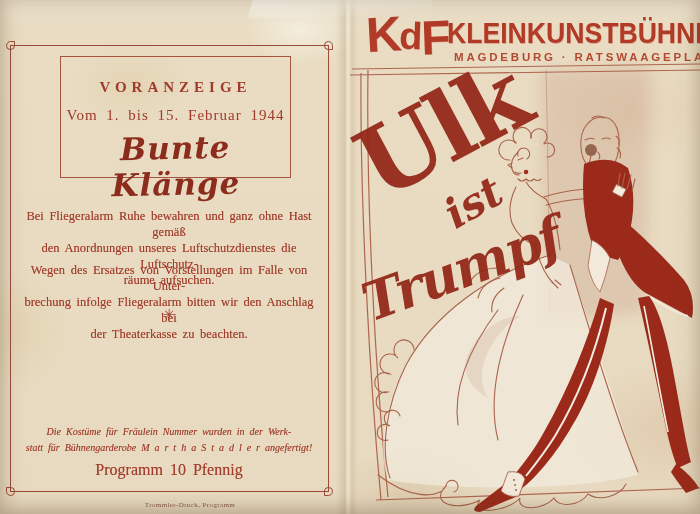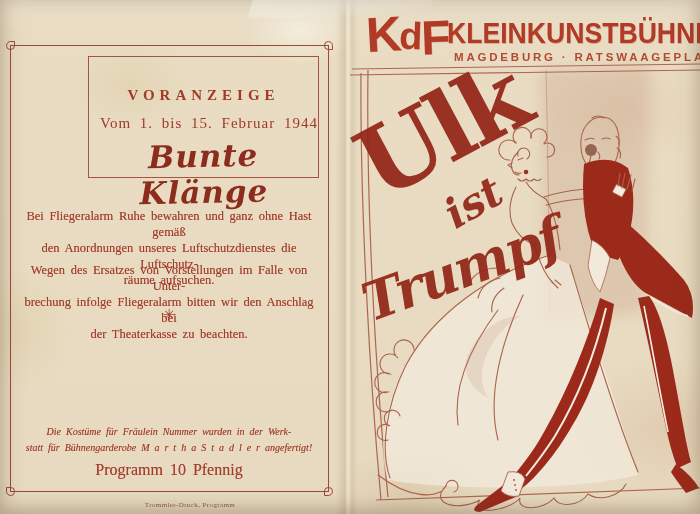--- a/index.html
+++ b/index.html
@@ -41,25 +41,25 @@
   }
   .orn {
     position: absolute; width: 9px; height: 9px;
     border: 1.4px solid #9a4a38; border-radius: 60% 0 55% 55%;
   }
   .orn.tl { left: -5px; top: -5px; transform: rotate(0deg); }
   .orn.tr { right: -5px; top: -5px; transform: rotate(90deg); }
   .orn.bl { left: -5px; bottom: -5px; transform: rotate(-90deg); }
   .orn.br { right: -5px; bottom: -5px; transform: rotate(180deg); }
   .notice-box {
-    position: absolute; left: 88px; top: 56px; width: 231px; height: 122px;
-    border: 1px solid #a65442; text-align: center; padding-top: 30px;
+    position: absolute; left: 60px; top: 56px; width: 231px; height: 122px;
+    border: 1px solid #a65442; text-align: center; padding-top: 22px;
   }
   .notice-title { font-size: 15px; letter-spacing: 5px; font-weight: bold; color: #a03a2a; }
-  .notice-dates { margin-top: 11px; font-size: 15px; word-spacing: 4px; letter-spacing: 1px; color: #a03a2a; text-align: right; }
+  .notice-dates { margin-top: 11px; font-size: 15px; word-spacing: 4px; letter-spacing: 1px; color: #a03a2a; }
   .show-title {
     margin-top: 6px; font-family: "DejaVu Serif", serif; font-style: italic; font-weight: bold;
     font-size: 31px; color: #8c2c1d; letter-spacing: 1px; transform: rotate(-1.2deg);
   }
   .para {
     position: absolute; left: 17px; width: 304px; text-align: center;
     white-space: pre-line; font-size: 12.5px; line-height: 16px;
     color: #a23c2b; word-spacing: 2.5px; text-shadow: 0 0 .5px rgba(162,60,43,.55);
   }
   .p1 { top: 208px; }

